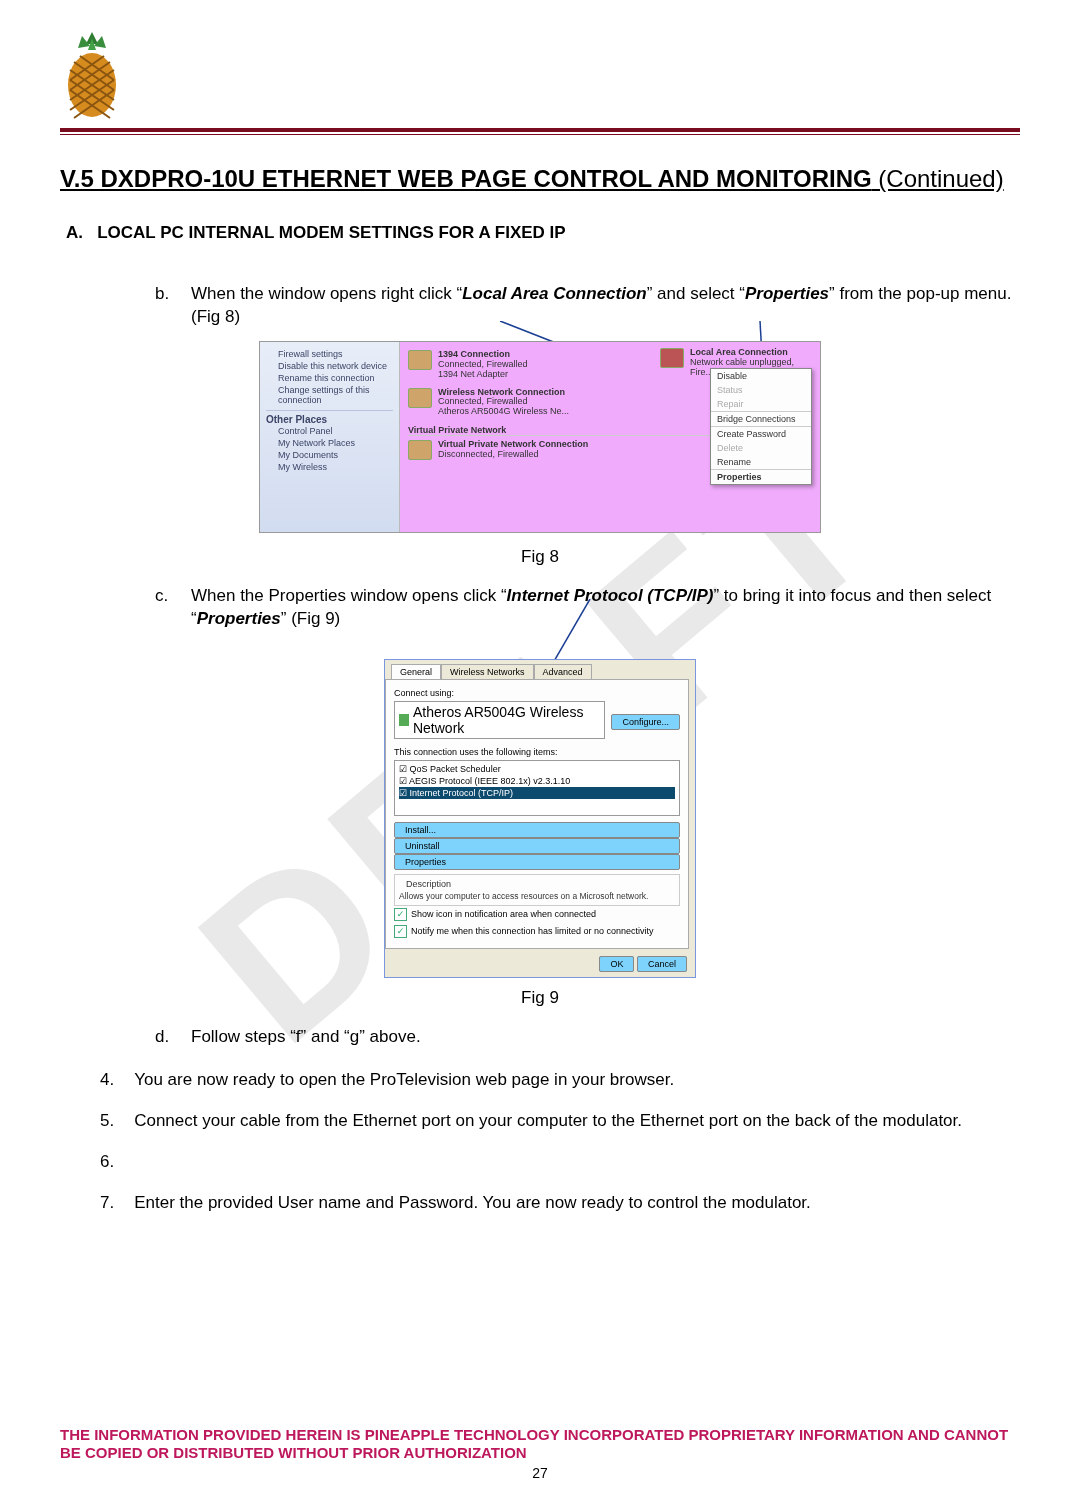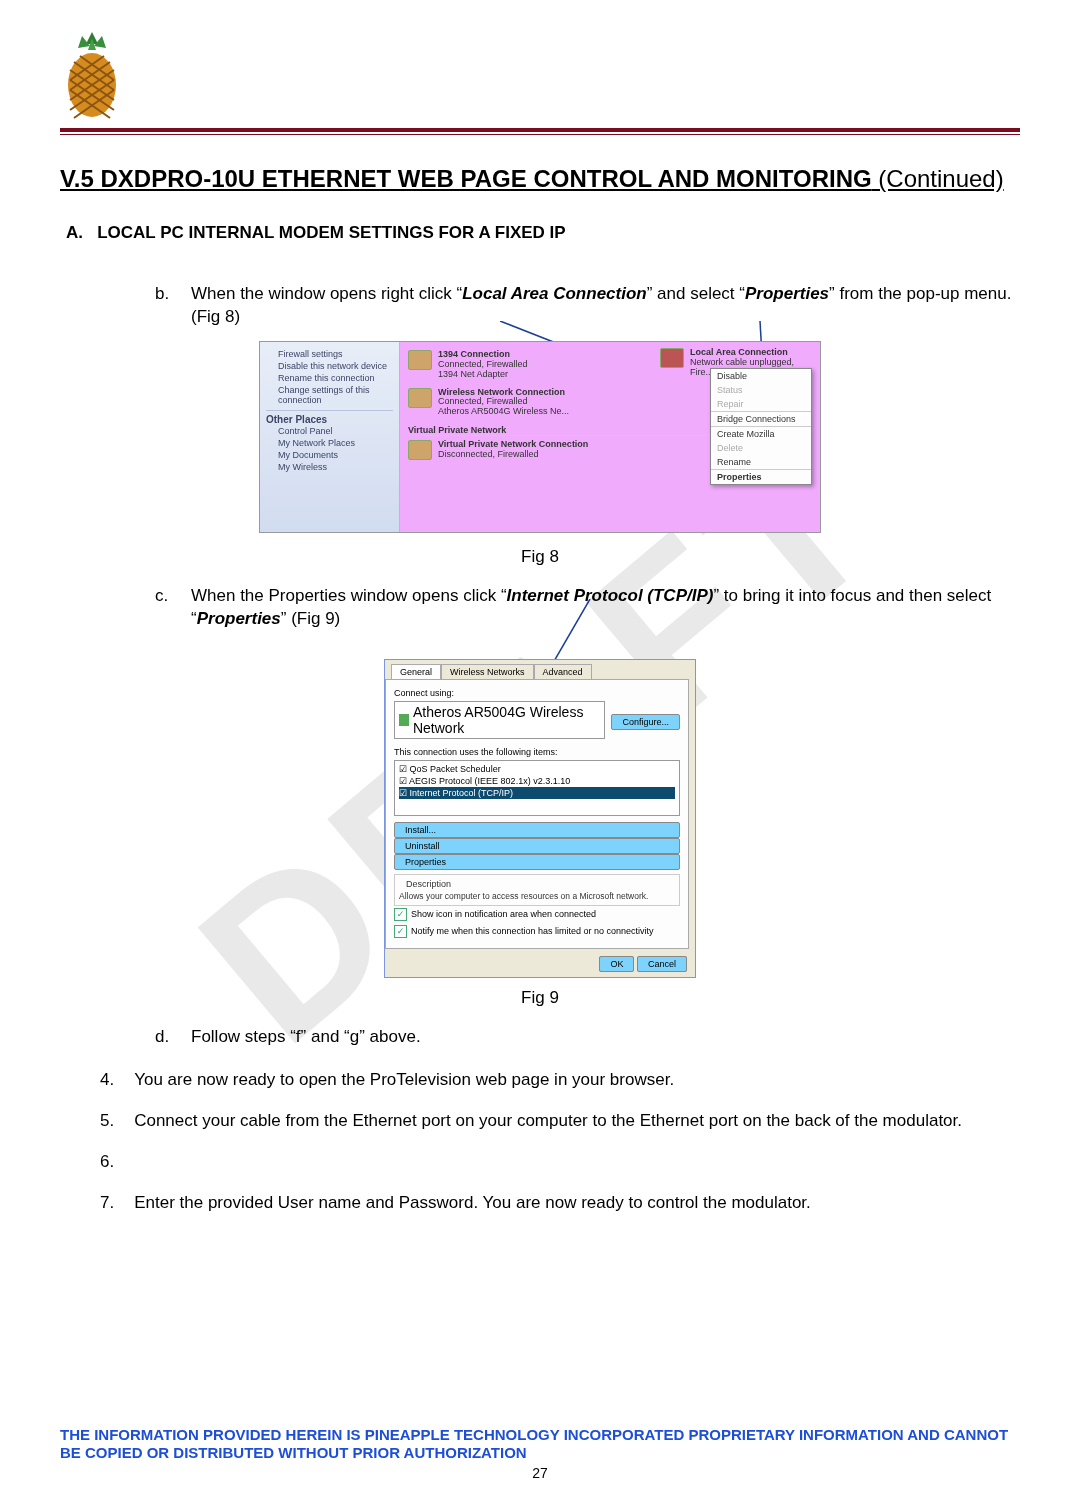--- a/index.html
+++ b/index.html
@@ -141,21 +141,21 @@
   .fig9-chk { display:flex; align-items:center; gap:4px; padding:2px 0; font-size:9px; }
   .fig9-chk .b {width:11px;height:11px;border:1px solid #4a7;background:#fff;display:inline-flex;align-items:center;justify-content:center;color:#2a6;font-size:9px;}
   .fig9-foot { text-align: right; padding: 4px 8px 8px 8px; }
 
   .arrow-svg { position: absolute; pointer-events: none; }
 
   .footer-prop {
     position: absolute; bottom: 22px; left: 60px; right: 60px;
     text-align: left;
   }
-  .footer-prop .red { color: #1d4ed8; font-weight: bold; font-size: 15px; line-height:1.25; }
+  .footer-prop .red { color: #be185d; font-weight: bold; font-size: 15px; line-height:1.25; }
   .footer-pn { text-align: center; font-size: 14px; margin-top: 2px; }
 </style>
 </head>
 <body>
 
 <div class="page">
   <div class="watermark">DRAFT</div>
 
   <div class="content">
 
@@ -232,21 +232,21 @@
             </div>
           <div class="fig8-lac fig8-item">
               <span class="icn" style="background:#b55"></span>
               <span><b>Local Area Connection</b><br><span>Network cable unplugged, Fire...</span></span>
             </div>
           <div class="ctx-menu">
             <div>Disable</div>
             <div class="grey">Status</div>
             <div class="grey">Repair</div>
             <div style="border-top:1px solid #ccc">Bridge Connections</div>
-            <div style="border-top:1px solid #ccc">Create Mozilla</div>
+            <div style="border-top:1px solid #ccc">Create Password</div>
             <div class="grey">Delete</div>
             <div>Rename</div>
             <div class="prop">Properties</div>
           </div>
         </div>
       </div>
       <div class="fig-caption">Fig 8</div>
     </div>
 
     <div class="step-list">

